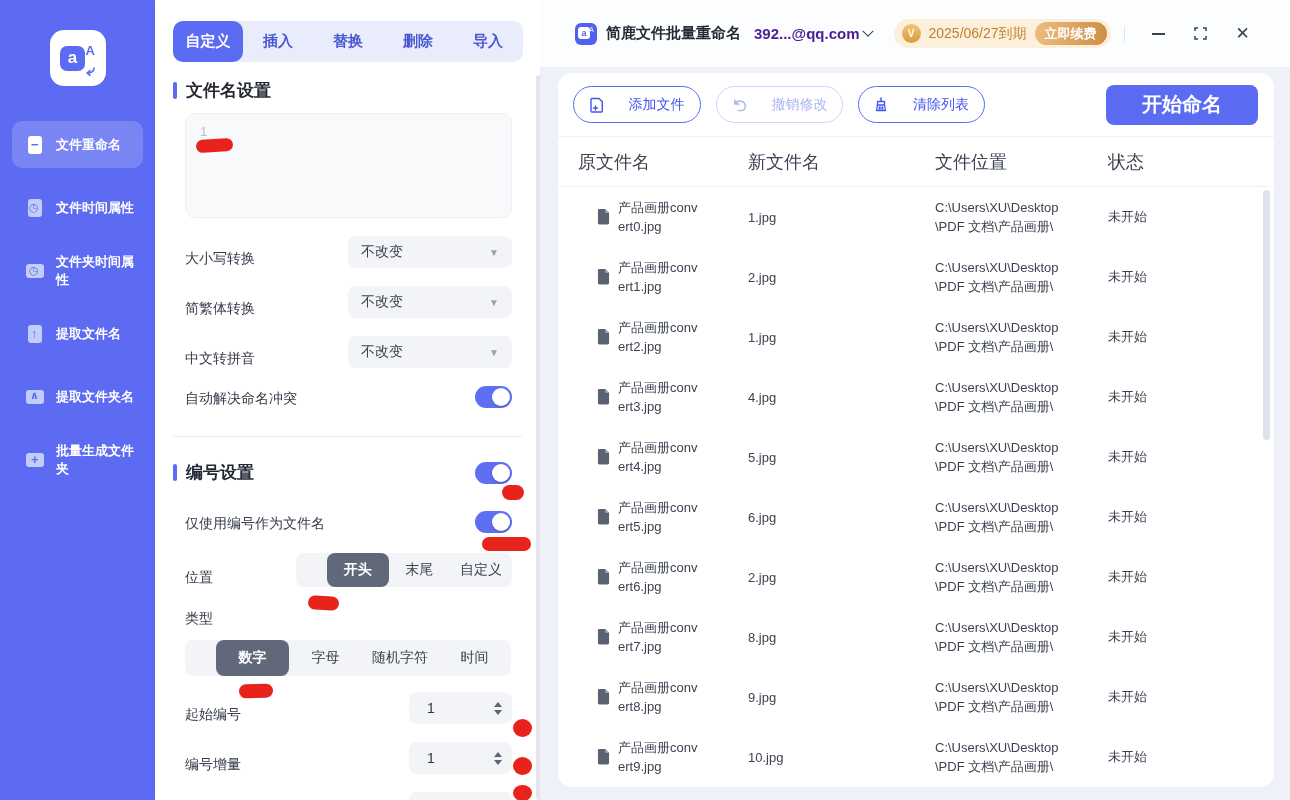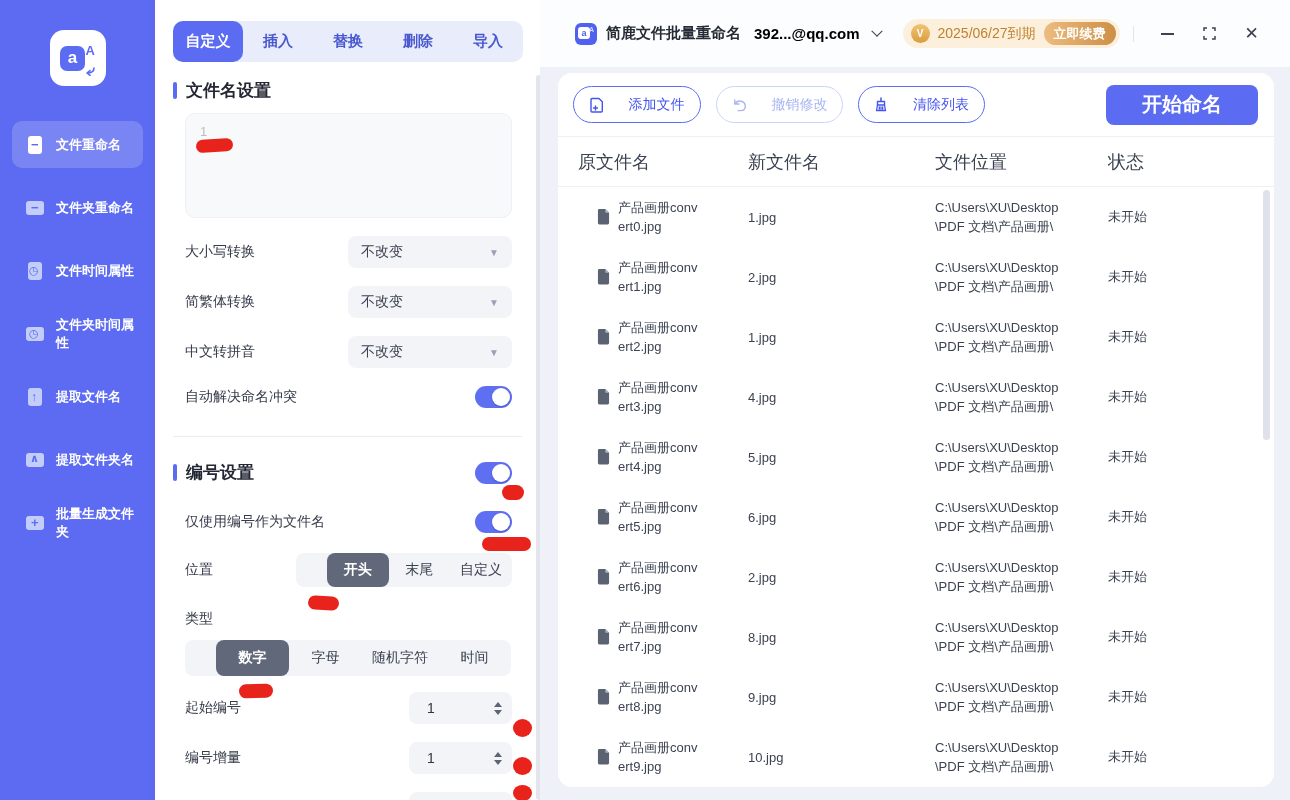--- a/index.html
+++ b/index.html
@@ -41,21 +41,21 @@
            box-shadow:0 0 10px rgba(60,80,200,0.05); }
   .tabs { margin:21px 17px 0 18px; height:41px; background:#e9edfb; border-radius:10px; display:flex; }
   .tab { flex:1; border:none; background:transparent; color:#4a58cf; font-size:15px; font-weight:600;
          border-radius:10px; cursor:pointer; font-family:inherit; }
   .tab.active { background:#5b6cf3; color:#fff; }
   .sec-title { display:flex; align-items:center; gap:9px; margin:17px 0 0 18px;
                font-size:17px; font-weight:700; color:#232733; }
   .sec-bar { width:4px; height:17px; background:#5b6cf3; border-radius:2px; }
   .textarea { margin:11px 28px 0 30px; height:105px; background:#f8f9fb; border:1px solid #efeff4;
               border-radius:10px; padding:10px 14px; font-size:13px; color:#b9bec9; cursor:text; }
-  .frow { display:flex; align-items:center; justify-content:space-between; margin:18px 28px 0 30px; }
+  .frow { display:flex; align-items:flex-end; justify-content:space-between; margin:18px 28px 0 30px; }
   .flabel { font-size:14px; color:#353b49; }
   .select { width:164px; height:32px; background:#f3f4f8; border-radius:8px; display:flex; align-items:center;
             justify-content:space-between; padding:0 13px; font-size:14px; color:#3a4150; cursor:pointer; }
   .caret { font-size:10px; color:#98a1b6; }
   .toggle { width:37px; height:22px; border-radius:11px; background:#5f6ff2; position:relative; cursor:pointer; flex:0 0 37px; }
   .toggle::after { content:""; position:absolute; right:2px; top:2px; width:18px; height:18px;
                    border-radius:50%; background:#fff; box-shadow:0 1px 2px rgba(0,0,0,0.2); }
   .divider { height:1px; background:#ecedf3; margin:28px 18px 0 18px; }
   .sec-head-row { display:flex; align-items:center; justify-content:space-between; margin:24px 28px 0 18px; }
   .seg-group { display:flex; background:#f3f4f8; border-radius:8px; height:34px;padding-left:31px; }
@@ -75,22 +75,22 @@
   .panel-scrollbar { position:absolute; left:381px; top:75px; width:6px; height:725px; background:#e4e5ec; border-radius:3px; }
 
   
   .main { position:absolute; left:540px; top:0; width:750px; height:800px; background:#eff1f8; }
   .titlebar { height:67px; background:#fcfdfe; display:flex; align-items:center; padding:0 24px 0 35px; }
   .app-ico { width:22px; height:22px; background:#4f61ee; border-radius:6px; position:relative; flex:0 0 22px; }
   .app-ico .a1 { position:absolute; left:3px; top:4px; width:12px; height:12px; background:#fff; border-radius:3px;
                  color:#4f61ee; font-size:9px; font-weight:700; text-align:center; line-height:12px; }
   .app-ico .a2 { position:absolute; right:3px; top:3px; color:#cfd8ff; font-size:7px; font-weight:700; }
   .app-title { margin-left:9px; font-size:15px; font-weight:700; color:#262b36; }
-  .account { margin-left:13px; font-size:15px; font-weight:700; color:#000000; cursor:pointer;
-             display:flex; align-items:center; gap:13px; }
+  .account { margin-left:13px; font-size:15px; font-weight:700; color:#4c1d95; cursor:pointer;
+             display:flex; align-items:center; gap:4px; }
   .chev { width:8px; height:8px; border-right:1.6px solid #3a4150; border-bottom:1.6px solid #3a4150;
           transform:rotate(45deg) translate(-2px,-2px); }
   .badge { margin-left:22px; height:29px; background:#fcf0dc; border-radius:15px; display:flex;
            align-items:center; gap:8px; padding:0 4px 0 8px; }
   .crown { width:19px; height:19px; border-radius:50%; background:linear-gradient(180deg,#f2c475,#d99b3e);
            color:#fff; font-size:10px; font-weight:700; text-align:center; line-height:19px; }
   .expiry { font-size:14px; color:#c0812f; }
   .renew { height:23px; padding:0 10px; border:none; border-radius:12px; cursor:pointer;
            background:linear-gradient(90deg,#ecbc80,#cd8f46); color:#fff; font-size:13px; font-weight:700;
            font-family:inherit; }
@@ -140,24 +140,20 @@
     <svg class="logo-arrow" width="12" height="9" viewBox="0 0 12 9">
       <path d="M10 1 C10 5 7 6 3 6 M3 6 l3 -2.4 M3 6 l3 2.4" stroke="#5b6cf3" stroke-width="1.6" fill="none" stroke-linecap="round"></path>
     </svg>
   </div>
   <nav class="nav">
   <div class="nav-item active">
     <span class="s-icon file-rename-icon"></span>
     <span>文件重命名</span>
   </div>
 
-  <div class="nav-item">
-    <span class="s-icon folder-rename-icon"></span>
-    <span>文件夹重命名</span>
-  </div>
 
   <div class="nav-item">
     <span class="s-icon file-time-icon"></span>
     <span>文件时间属性</span>
   </div>
 
   <div class="nav-item">
     <span class="s-icon folder-time-icon"></span>
     <span>文件夹时间属性</span>
   </div>

